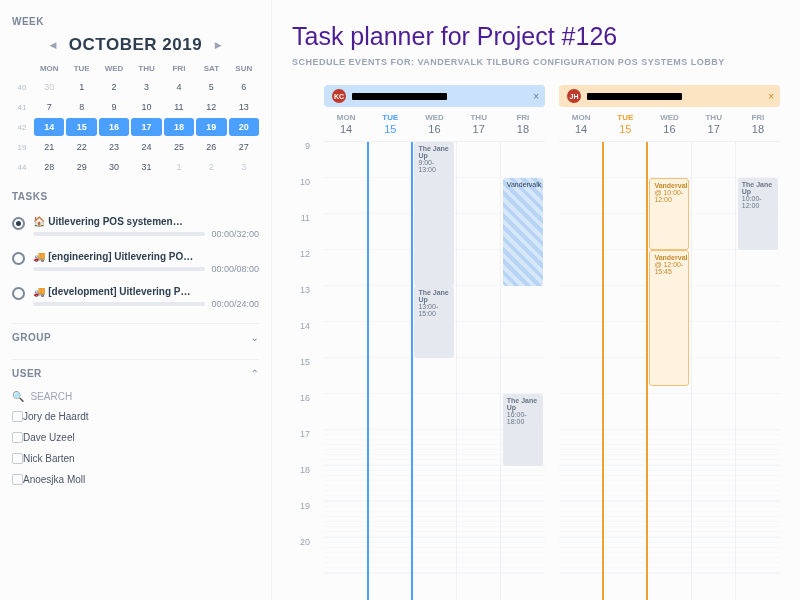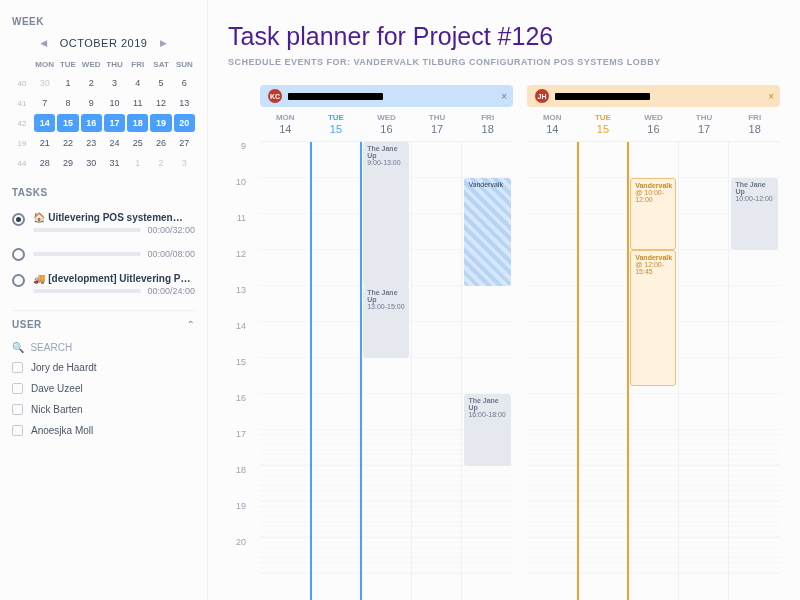--- a/index.html
+++ b/index.html
@@ -1,40 +1,40 @@
 <!DOCTYPE html>
 <html><head>
 <meta charset="utf-8">
 <style>
 *{box-sizing:border-box;margin:0;padding:0;font-family:-apple-system,BlinkMacSystemFont,"Segoe UI",sans-serif}
 body{background:#fcfcfd;width:800px;height:600px;overflow:hidden;display:flex;color:#2c3e50}
-.sidebar{width:208px;border-right:1px solid #eef0f3;padding:10px 12px;overflow-y:auto;flex-shrink:0}
+.sidebar{width:272px;border-right:1px solid #eef0f3;padding:10px 12px;overflow-y:auto;flex-shrink:0}
 .sec-hdr{font-size:10px;font-weight:700;letter-spacing:.5px;color:#7a8699;margin:6px 0 8px}
 .cal-hdr{display:flex;align-items:center;justify-content:center;gap:8px;margin-bottom:6px}
-.cal-title{font-size:11px;font-weight:400;letter-spacing:.5px;color:#2c3e50}
+.cal-title{font-size:17px;font-weight:700;letter-spacing:.5px;color:#2c3e50}
 .cal-nav{width:16px;height:16px;display:flex;align-items:center;justify-content:center;color:#9aa4b5;cursor:pointer;font-size:9px}
 .cal-grid{display:grid;grid-template-columns:20px repeat(7,1fr);gap:2px;font-size:9px;color:#8a93a5;text-align:center}
 .cal-dow{font-weight:600;padding:3px 0;font-size:8px}
 .cal-wk{font-size:8px;color:#b8c0cc;display:flex;align-items:center;justify-content:center}
 .cal-day{padding:4px 0;border-radius:3px;cursor:pointer;color:#4a5568}
 .cal-day.sel{background:#4a9fff;color:#fff;font-weight:600}
 .cal-day.dim{color:#c5cbd6}
 .tasks-list{margin-top:4px}
 .task-item{display:flex;align-items:flex-start;gap:8px;padding:6px 0;font-size:10px}
 .radio{width:13px;height:13px;border:2px solid #7a8699;border-radius:50%;flex-shrink:0;margin-top:1px;display:flex;align-items:center;justify-content:center}
 .radio.on::after{content:"";width:5px;height:5px;background:#2c3e50;border-radius:50%}
 .task-body{flex:1;min-width:0}
 .task-name{font-weight:700;color:#2c3e50;white-space:nowrap;overflow:hidden;text-overflow:ellipsis;font-size:10px}
 .task-meta{display:flex;align-items:center;gap:6px;margin-top:2px}
 .task-bar{flex:1;height:4px;background:#e5e9ef;border-radius:2px}
 .task-time{font-size:9px;color:#8a93a5}
 .collapsible{display:flex;justify-content:space-between;align-items:center;padding:8px 0;border-top:1px solid #eef0f3;margin-top:8px;cursor:pointer}
 .chev{font-size:10px;color:#7a8699}
 .search-row{display:flex;align-items:center;gap:6px;padding:4px 0;font-size:10px;color:#9aa4b5}
-.user-item{display:flex;align-items:center;gap:8px;padding:5px 0;font-size:10px;color:#4a5568}
+.user-item{display:flex;align-items:center;padding:5px 0;font-size:10px;color:#4a5568}
 .chk{width:11px;height:11px;border:1px solid #c5cbd6;border-radius:2px}
 .main{flex:1;padding:22px 20px 0;overflow:hidden;display:flex;flex-direction:column}
 .page-title{font-size:25px;font-weight:500;color:#4c1d95;margin-bottom:6px}
 .page-sub{font-size:9px;font-weight:700;letter-spacing:.5px;color:#9aa4b5;margin-bottom:18px}
 .planner{flex:1;display:flex;gap:10px;overflow:hidden}
 .time-col{width:22px;flex-shrink:0;padding-top:56px}
 .time-cell{height:36px;font-size:9px;color:#9aa4b5;text-align:right;padding-right:4px}
 .lanes{flex:1;display:flex;gap:14px;overflow:hidden}
 .lane{flex:1;display:flex;flex-direction:column;min-width:0}
 .lane-hdr{height:22px;border-radius:4px;display:flex;align-items:center;padding:0 8px;gap:6px;margin-bottom:4px;position:relative}
@@ -135,38 +135,43 @@
        <div class="task-name">🏠 Uitlevering POS systemen…</div>
        <div class="task-meta">
             <div class="task-bar"></div>
             <span class="task-time">00:00/32:00</span>
           </div>
      </div>
    </div>
       <div class="task-item">
      <div class="radio "></div>
      <div class="task-body">
+       <div class="task-name">🚚 [engineering] Uitlevering PO…</div>
        <div class="task-meta">
             <div class="task-bar"></div>
             <span class="task-time">00:00/08:00</span>
           </div>
      </div>
    </div>
       <div class="task-item">
      <div class="radio "></div>
      <div class="task-body">
        <div class="task-name">🚚 [development] Uitlevering P…</div>
        <div class="task-meta">
             <div class="task-bar"></div>
             <span class="task-time">00:00/24:00</span>
           </div>
      </div>
    </div>
     </div>
 
+  <div class="collapsible">
+    <span class="sec-hdr" style="margin:0">GROUP</span>
+    <span class="chev">⌄</span>
+  </div>
   <div class="collapsible">
     <span class="sec-hdr" style="margin:0">USER</span>
     <span class="chev">⌃</span>
   </div>
   <div class="search-row">
     <span>🔍</span>
     <span>SEARCH</span>
   </div>
   <div id="users-list">
       <div class="user-item">

